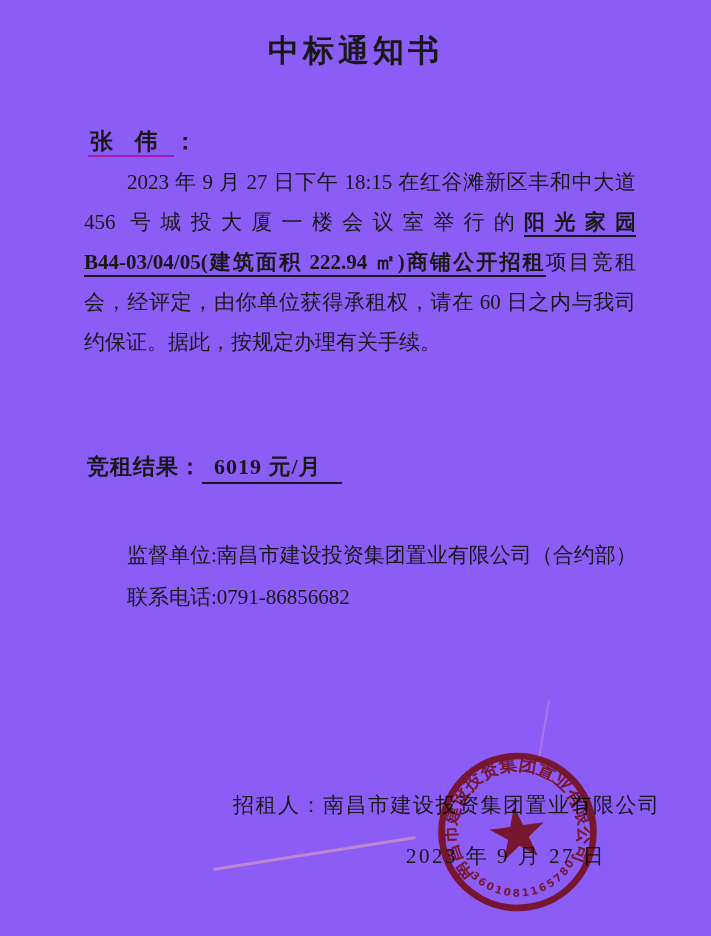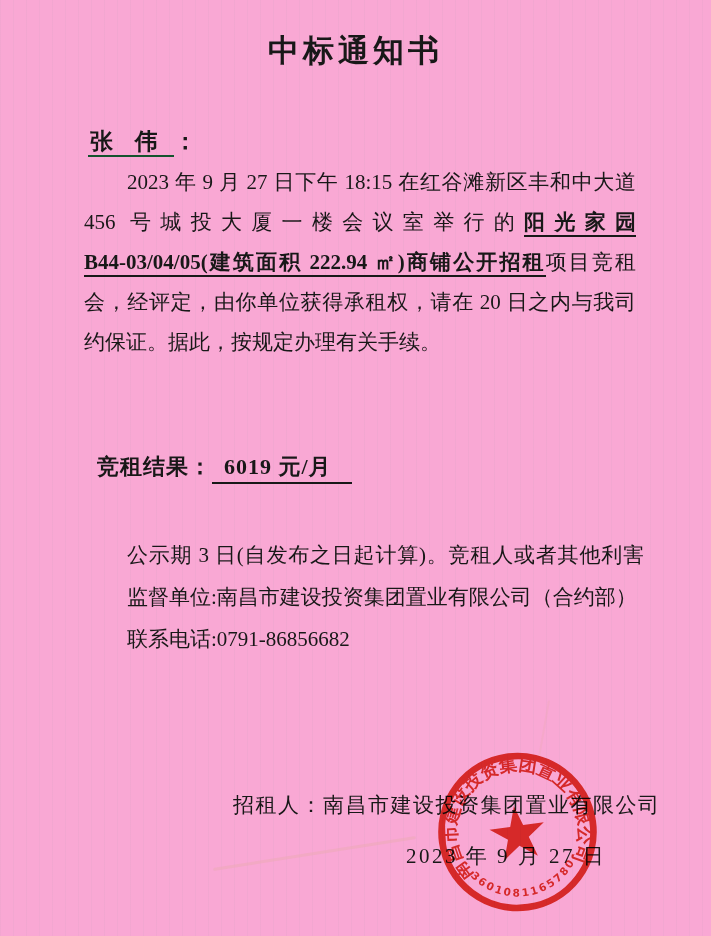--- a/index.html
+++ b/index.html
@@ -1,55 +1,55 @@
 <!DOCTYPE html>
 <html><head>
 <meta charset="utf-8">
 <style>
   html,body{margin:0;padding:0;background:#ffffff;}
   .page{
     position:relative;width:711px;height:936px;margin:0 auto;
-    background:#f9a8d4;overflow:hidden;
+    background:#8b5cf6;overflow:hidden;
     font-family:"Liberation Serif","DejaVu Serif",serif;
     color:#181818;
   }
   
   .page::before{
     content:"";position:absolute;inset:0;pointer-events:none;
     background:repeating-linear-gradient(90deg,
       rgba(150,150,165,0.07) 0 1px, transparent 1px 13px);
   }
   .doc-title{
     position:absolute;top:30px;left:0;width:711px;text-align:center;
     font-size:31px;font-weight:bold;letter-spacing:4px;
   }
   .salutation{
     position:absolute;left:88px;top:126px;
     font-size:23px;font-weight:bold;
   }
   .salutation .name{
-    border-bottom:2px solid #14532d;padding:0 8px 1px 2px;letter-spacing:8px;
+    border-bottom:2px solid #a21caf;padding:0 8px 1px 2px;letter-spacing:8px;
   }
   .para1{
     position:absolute;left:84px;top:162px;width:552px;
     font-size:21px;line-height:40px;white-space:normal;
   }
   .para2{
     position:absolute;left:84px;top:534px;width:560px;
     font-size:21px;line-height:42px;
   }
   .jline{text-align:justify;text-align-last:justify;text-justify:inter-character;}
   .indent{text-indent:43px;}
   .plain{text-align:center;text-align-last:left;}
   .em{
     font-weight:bold;border-bottom:2px solid #181818;padding-bottom:1px;
   }
   .result-line{
     position:absolute;left:87px;top:452px;
-    font-size:22px;font-weight:bold;letter-spacing:1px;margin-left:10px;
+    font-size:22px;font-weight:bold;letter-spacing:1px;
   }
   .result-line .value{
     border-bottom:2px solid #181818;padding:0 20px 3px 12px;
   }
   .sig-lessor{
     position:absolute;left:233px;top:791px;
     font-size:21px;letter-spacing:1.5px;
   }
   .sig-date{
     position:absolute;left:406px;top:842px;
@@ -94,35 +94,32 @@
     <div class="jline indent">
       <span>2023 年 9 月 27 日下午 18:15 在红谷滩新区丰和中大道</span>
     </div>
     <div class="jline">
       <span>456 号城投大厦一楼会议室举行的</span><span class="em">阳光家园</span>
     </div>
     <div class="jline">
       <span class="em">B44-03/04/05(建筑面积 222.94 ㎡)商铺公开招租</span><span>项目竞租</span>
     </div>
     <div class="jline">
-      <span>会，经评定，由你单位获得承租权，请在 20 日之内与我司</span>
+      <span>会，经评定，由你单位获得承租权，请在 60 日之内与我司</span>
     </div>
     <div class="plain">
       <span>约保证。据此，按规定办理有关手续。</span>
     </div>
   </div>
 
   <div class="result-line">
     <span>竞租结果：</span><span class="value">6019 元/月</span>
   </div>
 
   <div class="para2">
-    <div class="jline indent">
-      <span>公示期 3 日(自发布之日起计算)。竞租人或者其他利害</span>
-    </div>
     <div class="plain indent">
       <span>监督单位:南昌市建设投资集团置业有限公司（合约部）</span>
     </div>
     <div class="plain indent">
       <span>联系电话:0791-86856682</span>
     </div>
   </div>
 
   <div class="sig-lessor">招租人：南昌市建设投资集团置业有限公司</div>
   <div class="sig-date">2023 年 9 月 27 日</div>

